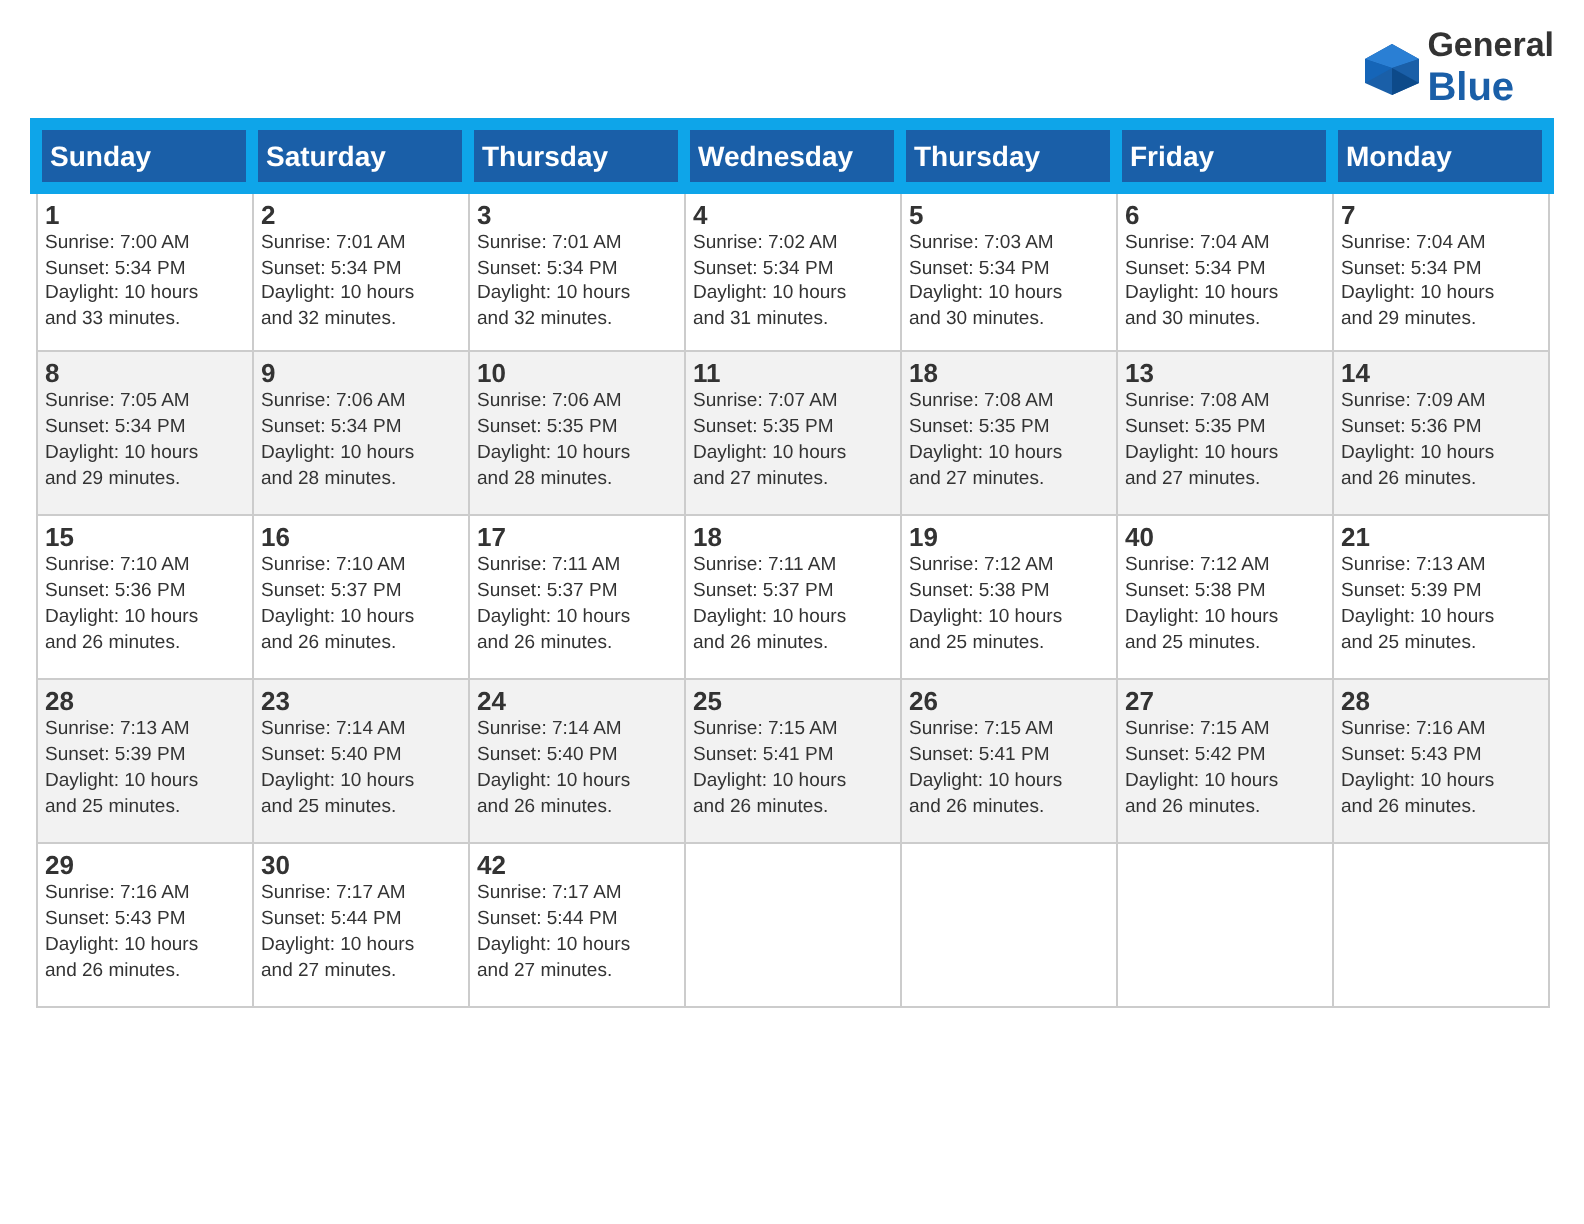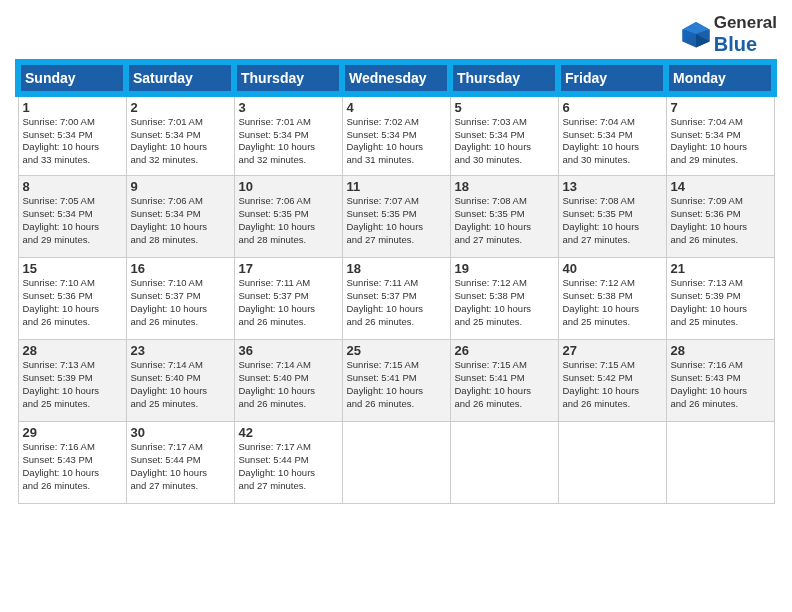--- a/index.html
+++ b/index.html
@@ -216,21 +216,21 @@
         <tr>
           <td>
             <span class="day-number">28</span>
             <div class="cell-content">Sunrise: 7:13 AM<br>Sunset: 5:39 PM<br>Daylight: 10 hours<br>and 25 minutes.</div>
           </td>
           <td>
             <span class="day-number">23</span>
             <div class="cell-content">Sunrise: 7:14 AM<br>Sunset: 5:40 PM<br>Daylight: 10 hours<br>and 25 minutes.</div>
           </td>
           <td>
-            <span class="day-number">36</span>
+            <span class="day-number">24</span>
             <div class="cell-content">Sunrise: 7:14 AM<br>Sunset: 5:40 PM<br>Daylight: 10 hours<br>and 26 minutes.</div>
           </td>
           <td>
             <span class="day-number">25</span>
             <div class="cell-content">Sunrise: 7:15 AM<br>Sunset: 5:41 PM<br>Daylight: 10 hours<br>and 26 minutes.</div>
           </td>
           <td>
             <span class="day-number">26</span>
             <div class="cell-content">Sunrise: 7:15 AM<br>Sunset: 5:41 PM<br>Daylight: 10 hours<br>and 26 minutes.</div>
           </td>

